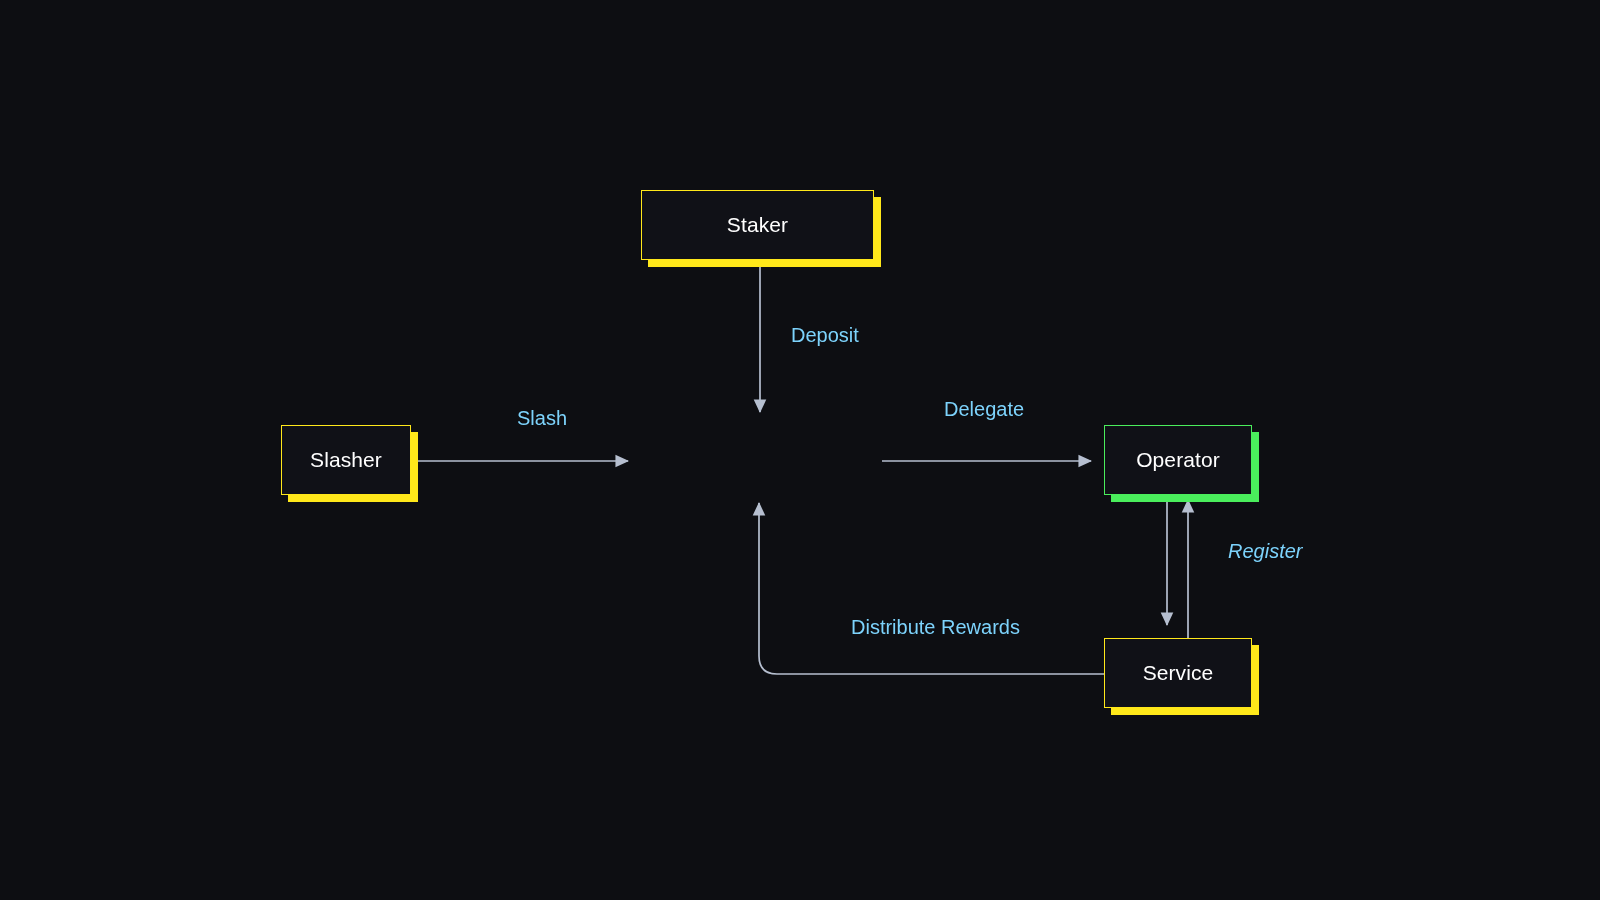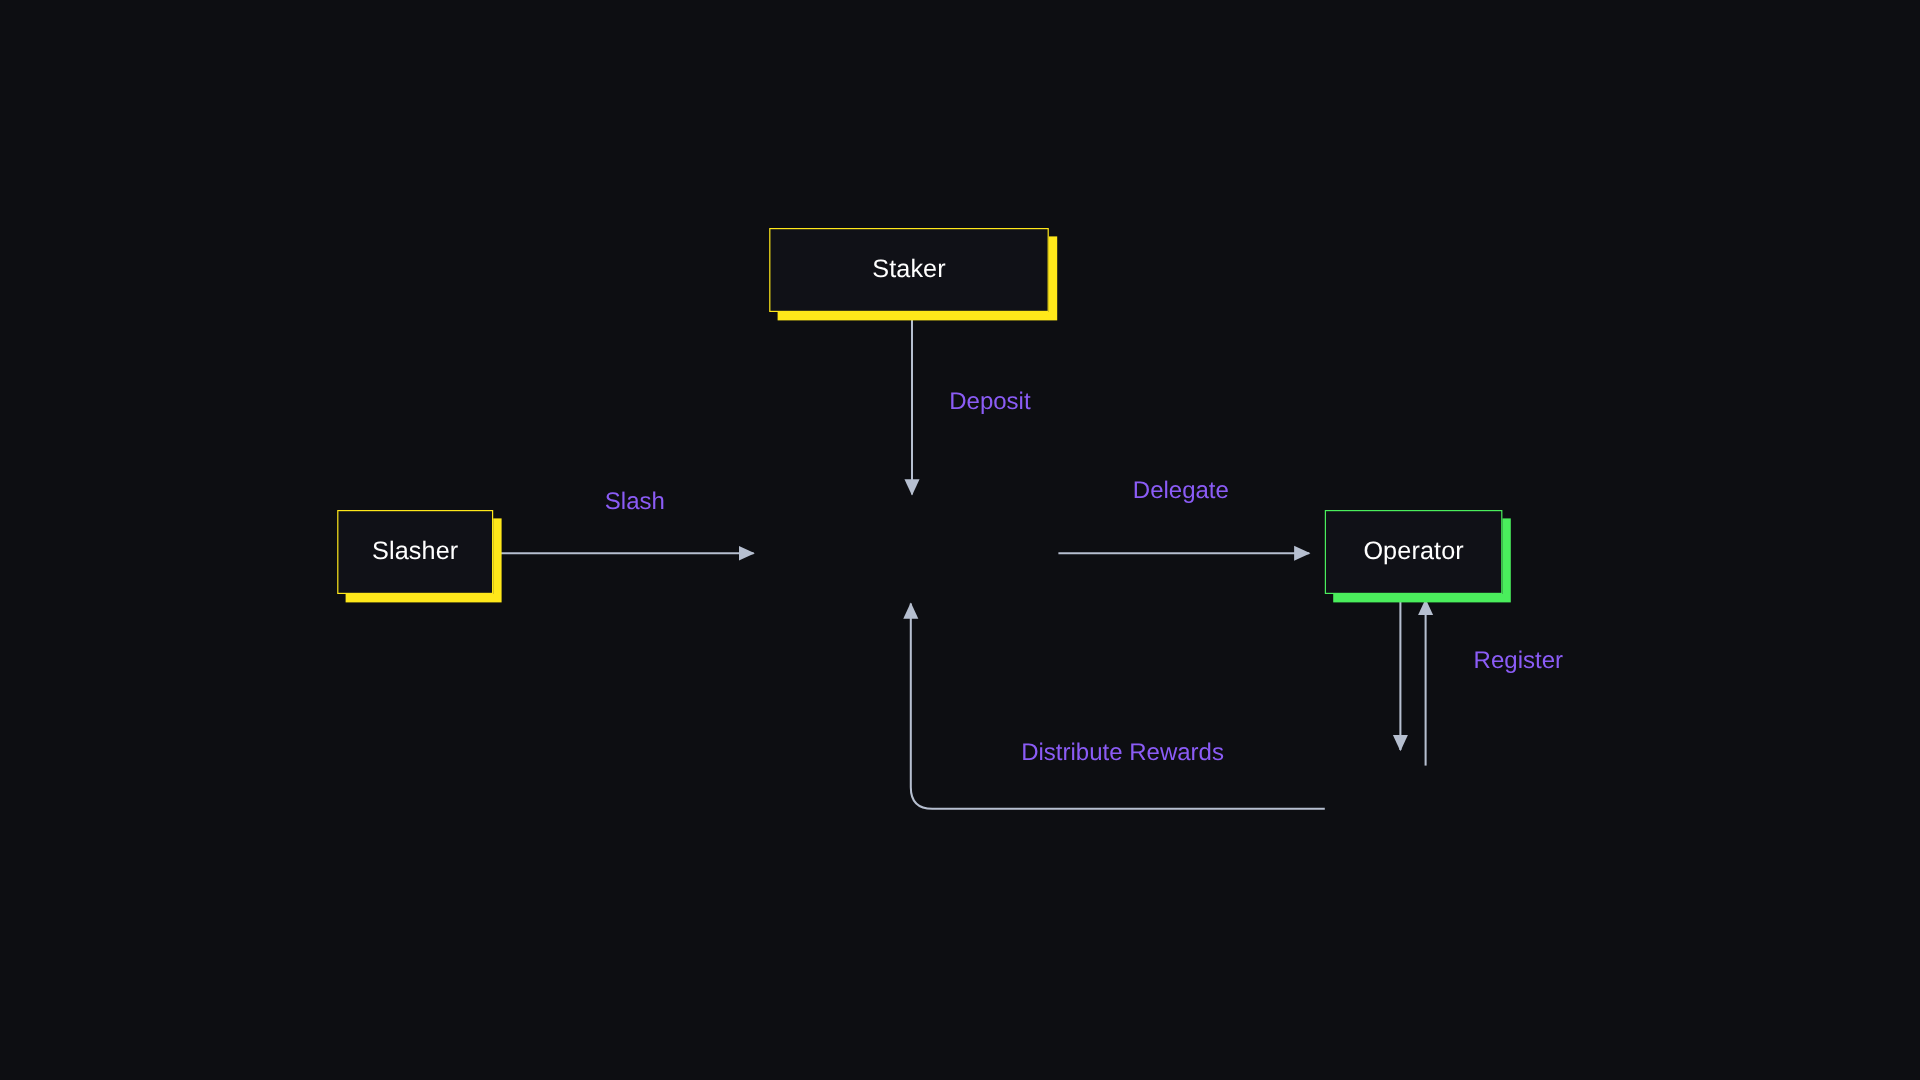--- a/index.html
+++ b/index.html
@@ -46,21 +46,21 @@
     border: 1.6px solid #ffe81a;
     box-shadow: 7px 7px 0 0 #ffe81a;
   }
   .node-green {
     border: 1.6px solid #4aee5c;
     box-shadow: 7px 7px 0 0 #4aee5c;
     text-align: center;
   }
   .edge-label {
     position: absolute;
-    color: #8b5cf6;
+    color: #7dd3fc;
     font-size: 20px;
     font-family: "Liberation Sans", sans-serif;
     white-space: nowrap;
     z-index: 4;
     background: transparent;
   }
 </style>
 </head>
 <body>
 
@@ -104,24 +104,27 @@
 
   <div class="node node-yellow" id="node-staker" style="left:641px; top:190px; width:233px; height:70px;">
     <span class="node-label">Staker</span>
   </div>
 
 
   <div class="node node-green" id="node-operator" style="left:1104px; top:425px; width:148px; height:70px;">
     <span class="node-label">Operator</span>
   </div>
 
+  <div class="node node-yellow" id="node-service" style="left:1104px; top:638px; width:148px; height:70px;">
+    <span class="node-label">Service</span>
+  </div>
 
   <div class="edge-label" style="left:791px; top:324px;">Deposit</div>
 
-  <div class="edge-label" style="left:504px; top:407px;">Slash</div>
+  <div class="edge-label" style="left:517px; top:407px;">Slash</div>
 
   <div class="edge-label" style="left:944px; top:398px;">Delegate</div>
 
-  <div class="edge-label" style="left:1228px; top:540px;">Register</div>
+  <div class="edge-label" style="left:1228px; top:540px;font-style:italic;">Register</div>
 
   <div class="edge-label" style="left:851px; top:616px;">Distribute Rewards</div>
 
 </div>
 
 </body></html>

